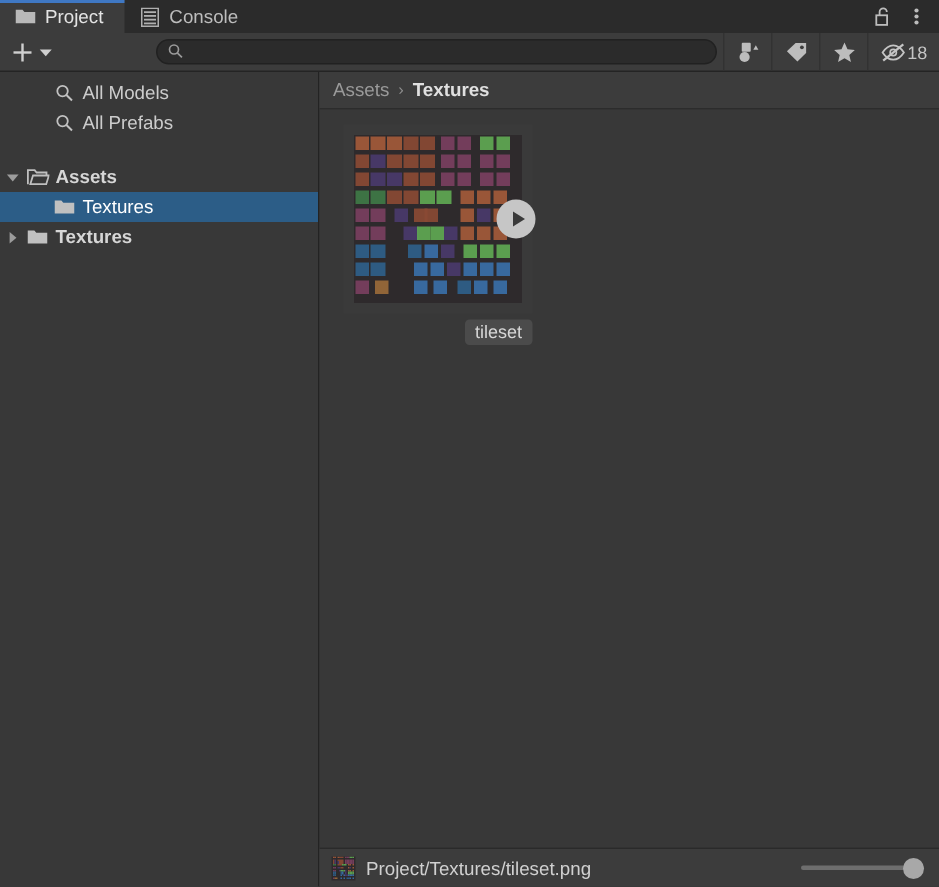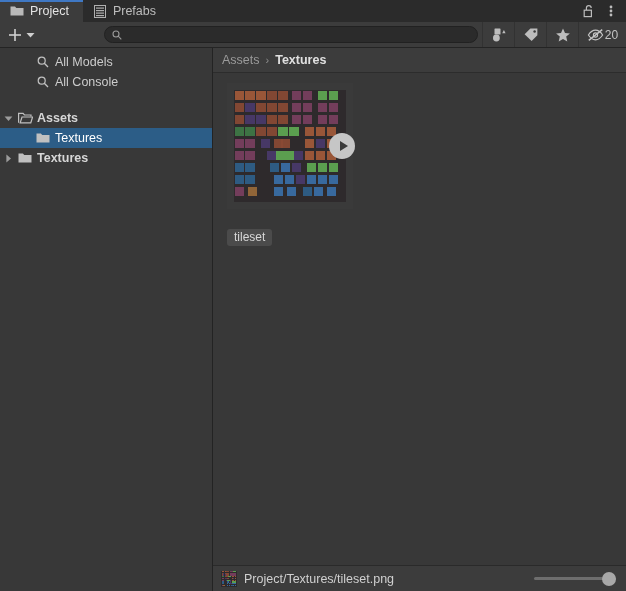--- a/index.html
+++ b/index.html
@@ -186,24 +186,23 @@
 
   .grid {
     flex: 1;
     padding: 10px 0 0 14px;
     overflow: hidden;
   }
   .asset {
     width: 128px;
     display: flex;
     flex-direction: column;
-    align-items: flex-start;
+    align-items: flex-end;
     cursor: default;
     user-select: none;
-    gap: 16px;
   }
   .thumbwrap {
     position: relative;
     width: 126px; height: 126px;
     background: #3a3a3a;
     display: flex; align-items: center; justify-content: center;
   }
   .thumb {
     width: 112px; height: 112px;
     background: #2e2a2c;
@@ -308,21 +307,21 @@
     <div class="tab">
       <span class="ticon">
         <svg width="12" height="13" viewBox="0 0 12 13">
           <rect x="0.5" y="0.5" width="11" height="12" fill="none" stroke="#b0b0b0"></rect>
           <rect x="2" y="2.5" width="8" height="1.2" fill="#b0b0b0"></rect>
           <rect x="2" y="5" width="8" height="1.2" fill="#b0b0b0"></rect>
           <rect x="2" y="7.5" width="8" height="1.2" fill="#b0b0b0"></rect>
           <rect x="2" y="10" width="8" height="1.2" fill="#b0b0b0"></rect>
         </svg>
       </span>
-      <span>Prefabs</span>
+      <span>Console</span>
     </div>
 
     <div class="tabbar-right">
       <span class="tb-ic">
         <svg width="12" height="14" viewBox="0 0 12 14">
           <path d="M3.4 6 V4 a2.4 2.4 0 0 1 4.8 0" fill="none" stroke="#bcbcbc" stroke-width="1.2"></path>
           <rect x="1.2" y="6.2" width="7.2" height="6.4" fill="none" stroke="#bcbcbc" stroke-width="1.2"></rect>
         </svg>
       </span>
       <span class="tb-ic">
@@ -376,21 +375,21 @@
         <svg width="16" height="16" viewBox="0 0 16 16">
           <path d="M8 1.4 L10 5.9 L14.9 6.4 L11.2 9.6 L12.3 14.4 L8 11.9 L3.7 14.4 L4.8 9.6 L1.1 6.4 L6 5.9 Z" fill="#bdbdbd"></path>
         </svg>
       </div>
       <div class="filt counter">
         <svg width="17" height="14" viewBox="0 0 17 14">
           <path d="M1.4 7 C3.6 3.6 6 2.2 8.5 2.2 C11 2.2 13.4 3.6 15.6 7 C13.4 10.4 11 11.8 8.5 11.8 C6 11.8 3.6 10.4 1.4 7 Z" fill="none" stroke="#c4c4c4" stroke-width="1.2"></path>
           <circle cx="8.5" cy="7" r="2.1" fill="none" stroke="#c4c4c4" stroke-width="1.1"></circle>
           <line x1="1.8" y1="12.4" x2="15.2" y2="1.6" stroke="#c4c4c4" stroke-width="1.5"></line>
         </svg>
-        <span>20</span>
+        <span>18</span>
       </div>
     </div>
   </div>
 
   <div class="body">
 
     <div class="sidebar">
       <div id="tree">
           <div class="row">
             <span style="width: 18px; flex: 0 0 18px;"></span>
@@ -405,21 +404,21 @@
           </div>
           <div class="row">
             <span style="width: 18px; flex: 0 0 18px;"></span>
             <span class="arrow"></span>
             <span class="ricon">
               <svg width="12" height="12" viewBox="0 0 12 12">
                 <circle cx="4.7" cy="4.7" r="3.5" fill="none" stroke="#c2c2c2" stroke-width="1.2"></circle>
                 <line x1="7.3" y1="7.3" x2="11" y2="11" stroke="#c2c2c2" stroke-width="1.3"></line>
               </svg>
             </span>
-            <span class="rlabel">All Console</span>
+            <span class="rlabel">All Prefabs</span>
           </div>
           <div class="spacer"></div>
           <div class="row bold">
             <span style="width: 0px; flex: 0 0 0px;"></span>
             <span class="arrow">
               <svg width="9" height="9" viewBox="0 0 9 9">
                 <path d="M0.6 2.4 L8.4 2.4 L4.5 7 Z" fill="#9c9c9c"></path>
               </svg>
             </span>
             <span class="ricon">

